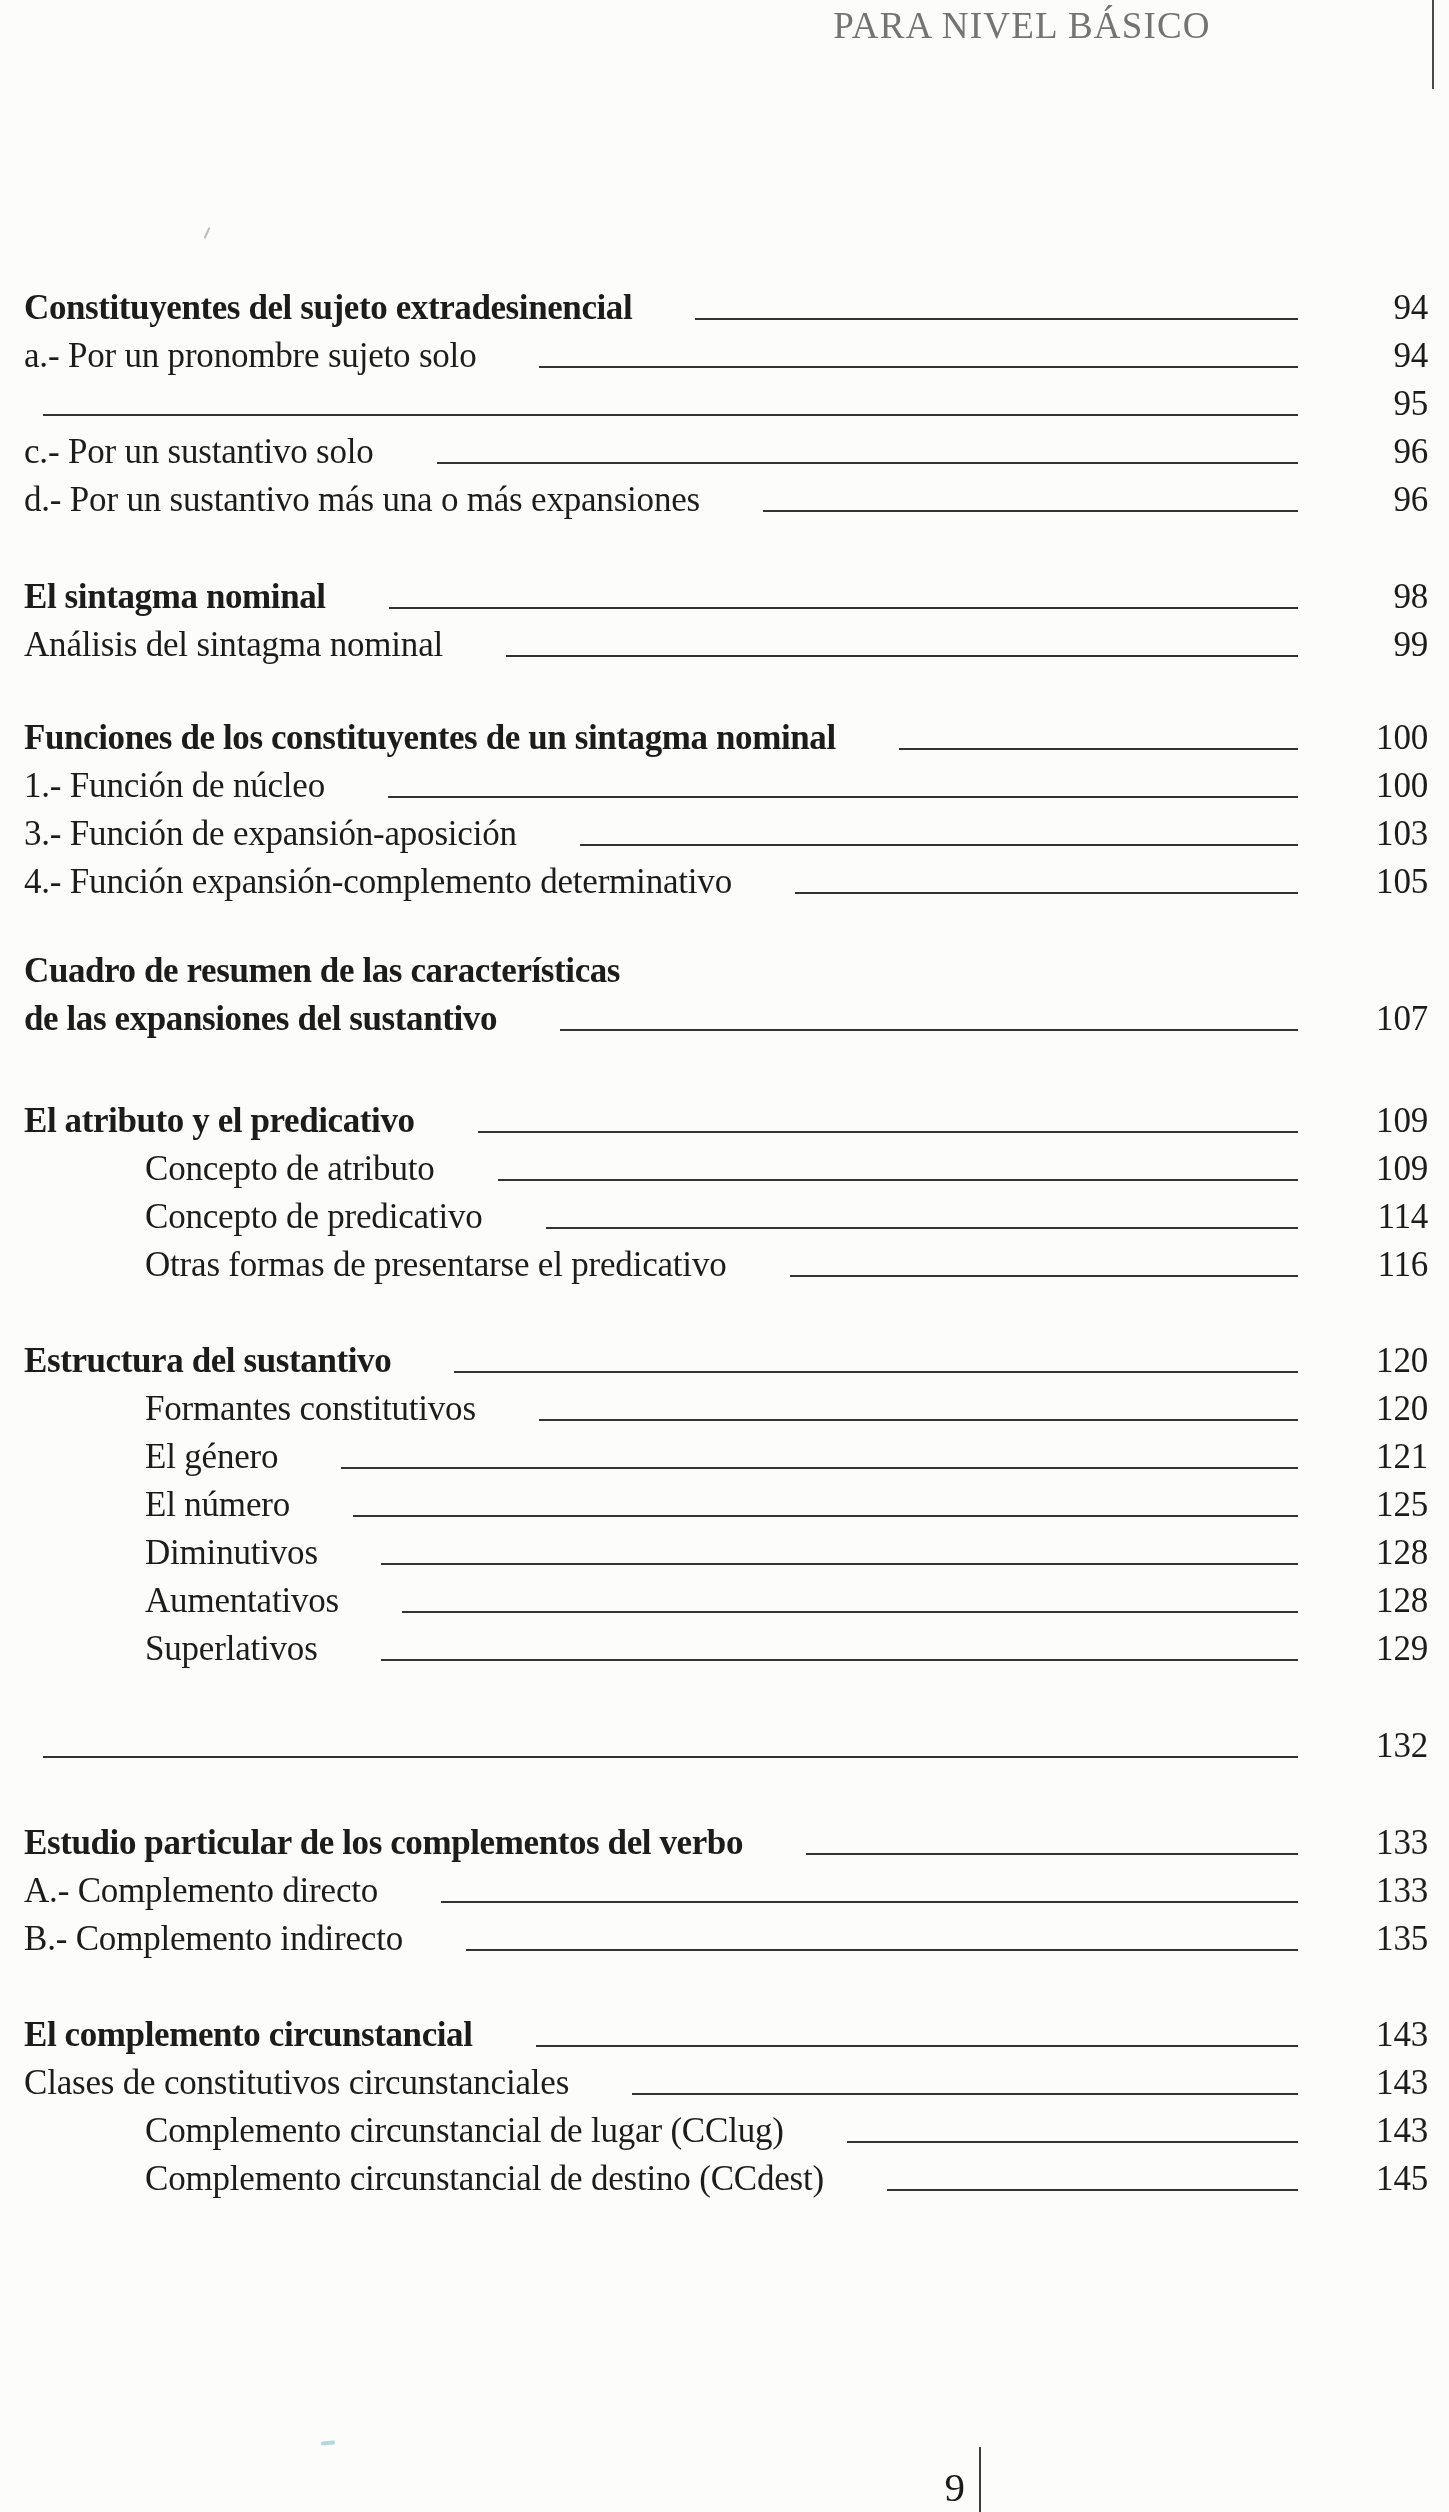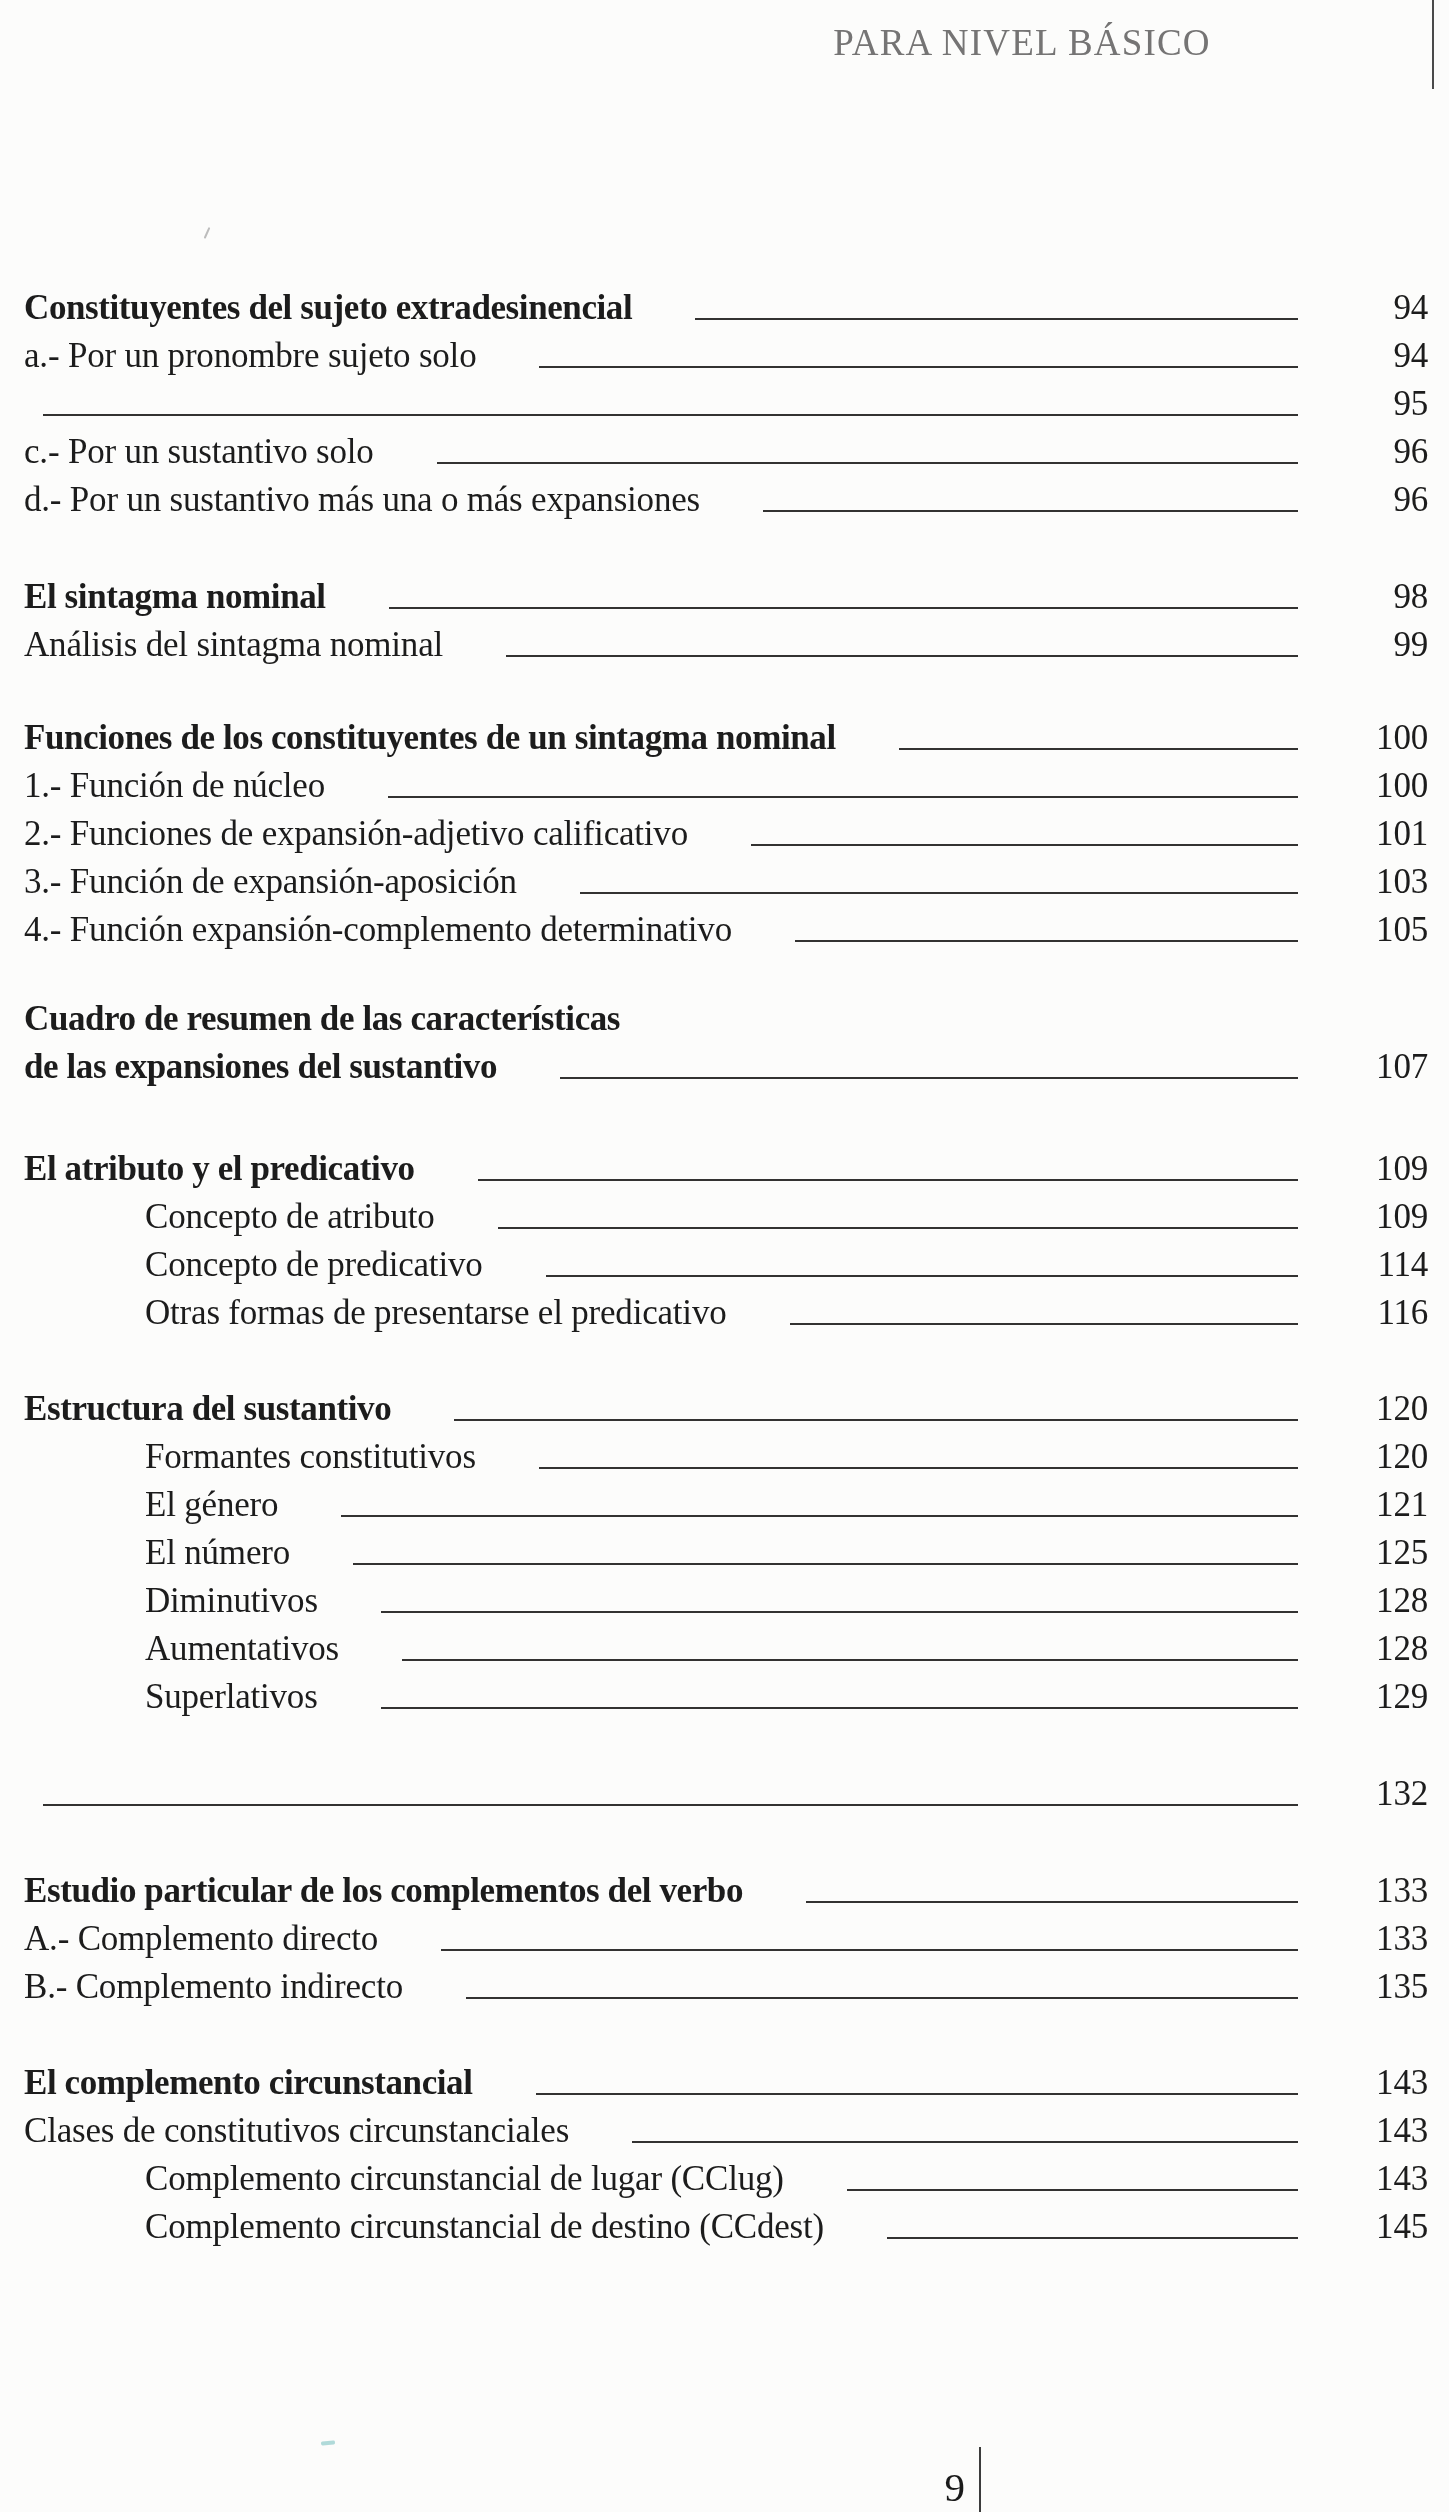--- a/index.html
+++ b/index.html
@@ -8,21 +8,21 @@
     background:#fcfcfb;
     font-family:"Liberation Serif","DejaVu Serif",serif;
     color:#1c1c1c;
   }
   
   .hdr{
     position:absolute;top:-30px;right:144px;text-align:center;
     color:#757474;line-height:1.04;white-space:nowrap;
   }
   .hdr .l1{font-size:36px;letter-spacing:0.8px;color:#6e6d6d;}
-  .hdr .l2{font-size:37px;letter-spacing:1.2px;margin-top:17px;}
+  .hdr .l2{font-size:37px;letter-spacing:1.2px;margin-top:0;}
   .vrule-top{
     position:absolute;left:1432px;top:0;width:2.4px;height:89px;background:#4a4a4a;
   }
   
   .toc{position:absolute;left:24px;right:22px;top:279px;}
   .row{
     display:flex;align-items:flex-end;height:48px;
     font-size:35px;letter-spacing:-0.2px;gap:44px;
   }
   .row .lbl{white-space:nowrap;line-height:1.05;}
@@ -105,25 +105,20 @@
     <span class="lbl">Funciones de los constituyentes de un sintagma nominal</span>
     <span class="lead"></span>
     <span class="pg">100</span>
   </div>
   <div class="row">
     <span class="lbl">1.- Función de núcleo</span>
     <span class="lead"></span>
     <span class="pg">100</span>
   </div>
   <div class="row">
-    <span class="lbl">2.- Funciones de expansión-adjetivo calificativo</span>
-    <span class="lead"></span>
-    <span class="pg">101</span>
-  </div>
-  <div class="row">
     <span class="lbl">3.- Función de expansión-aposición</span>
     <span class="lead"></span>
     <span class="pg">103</span>
   </div>
   <div class="row">
     <span class="lbl">4.- Función expansión-complemento determinativo</span>
     <span class="lead"></span>
     <span class="pg">105</span>
   </div>
 

